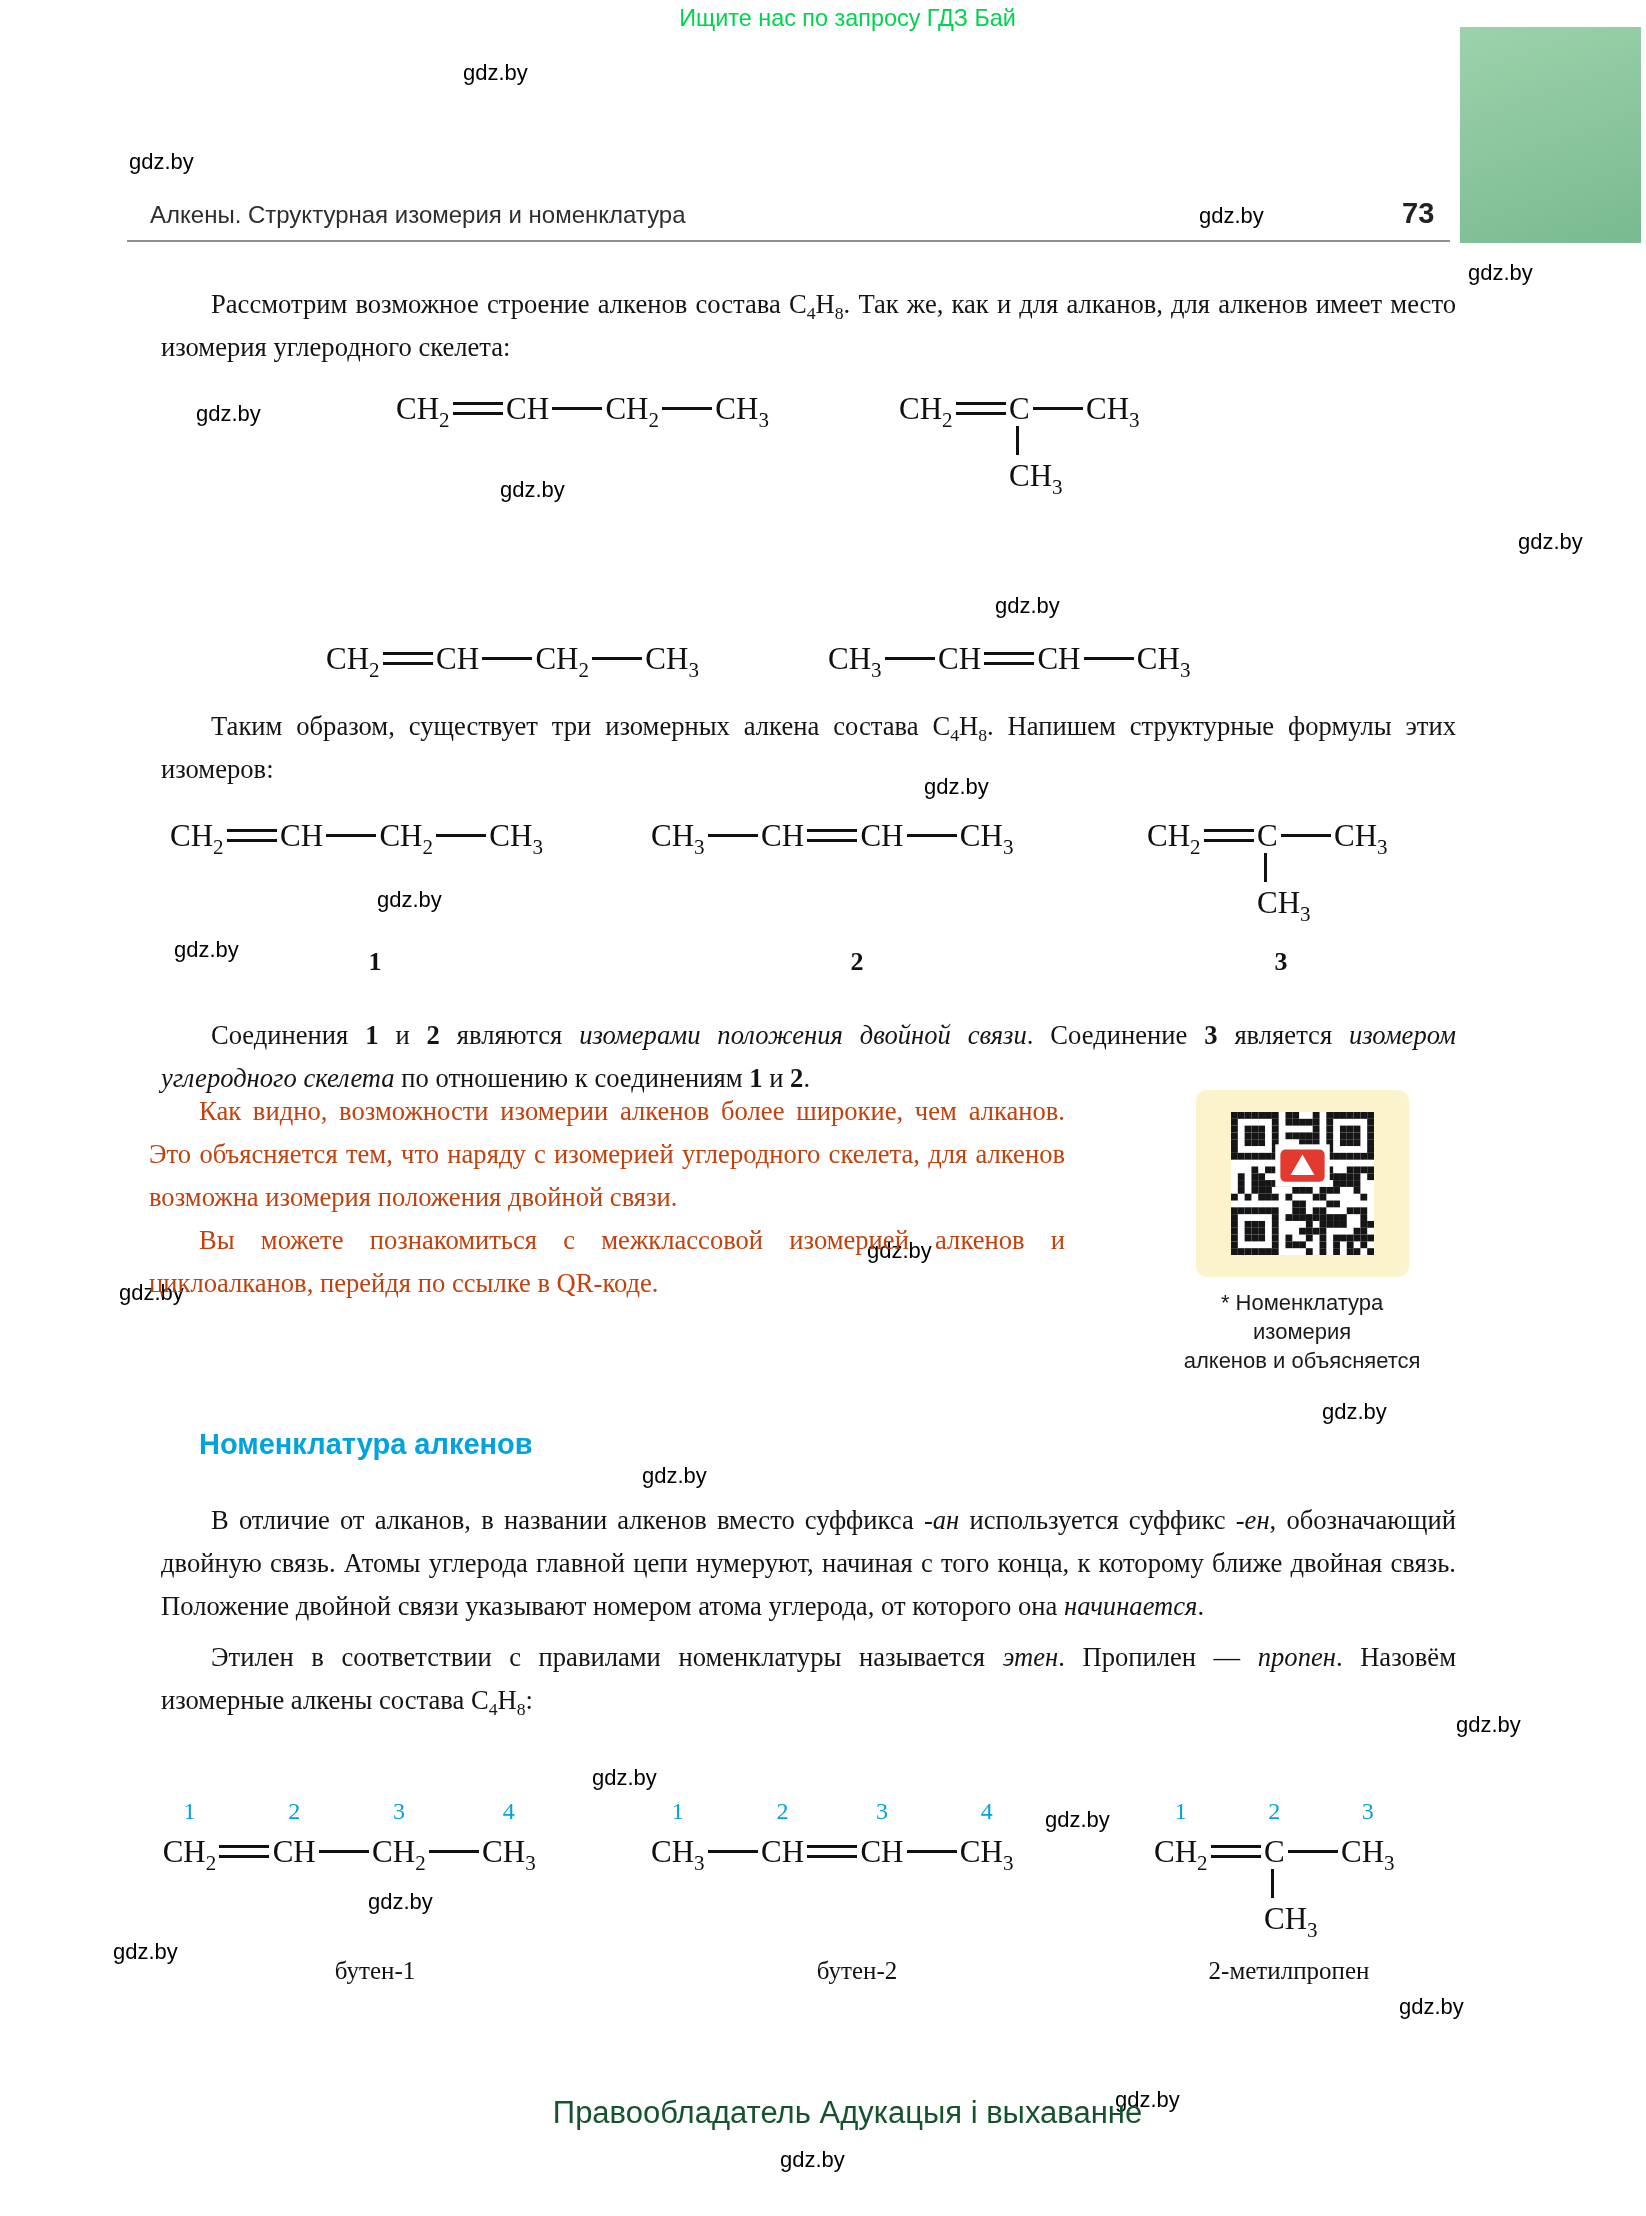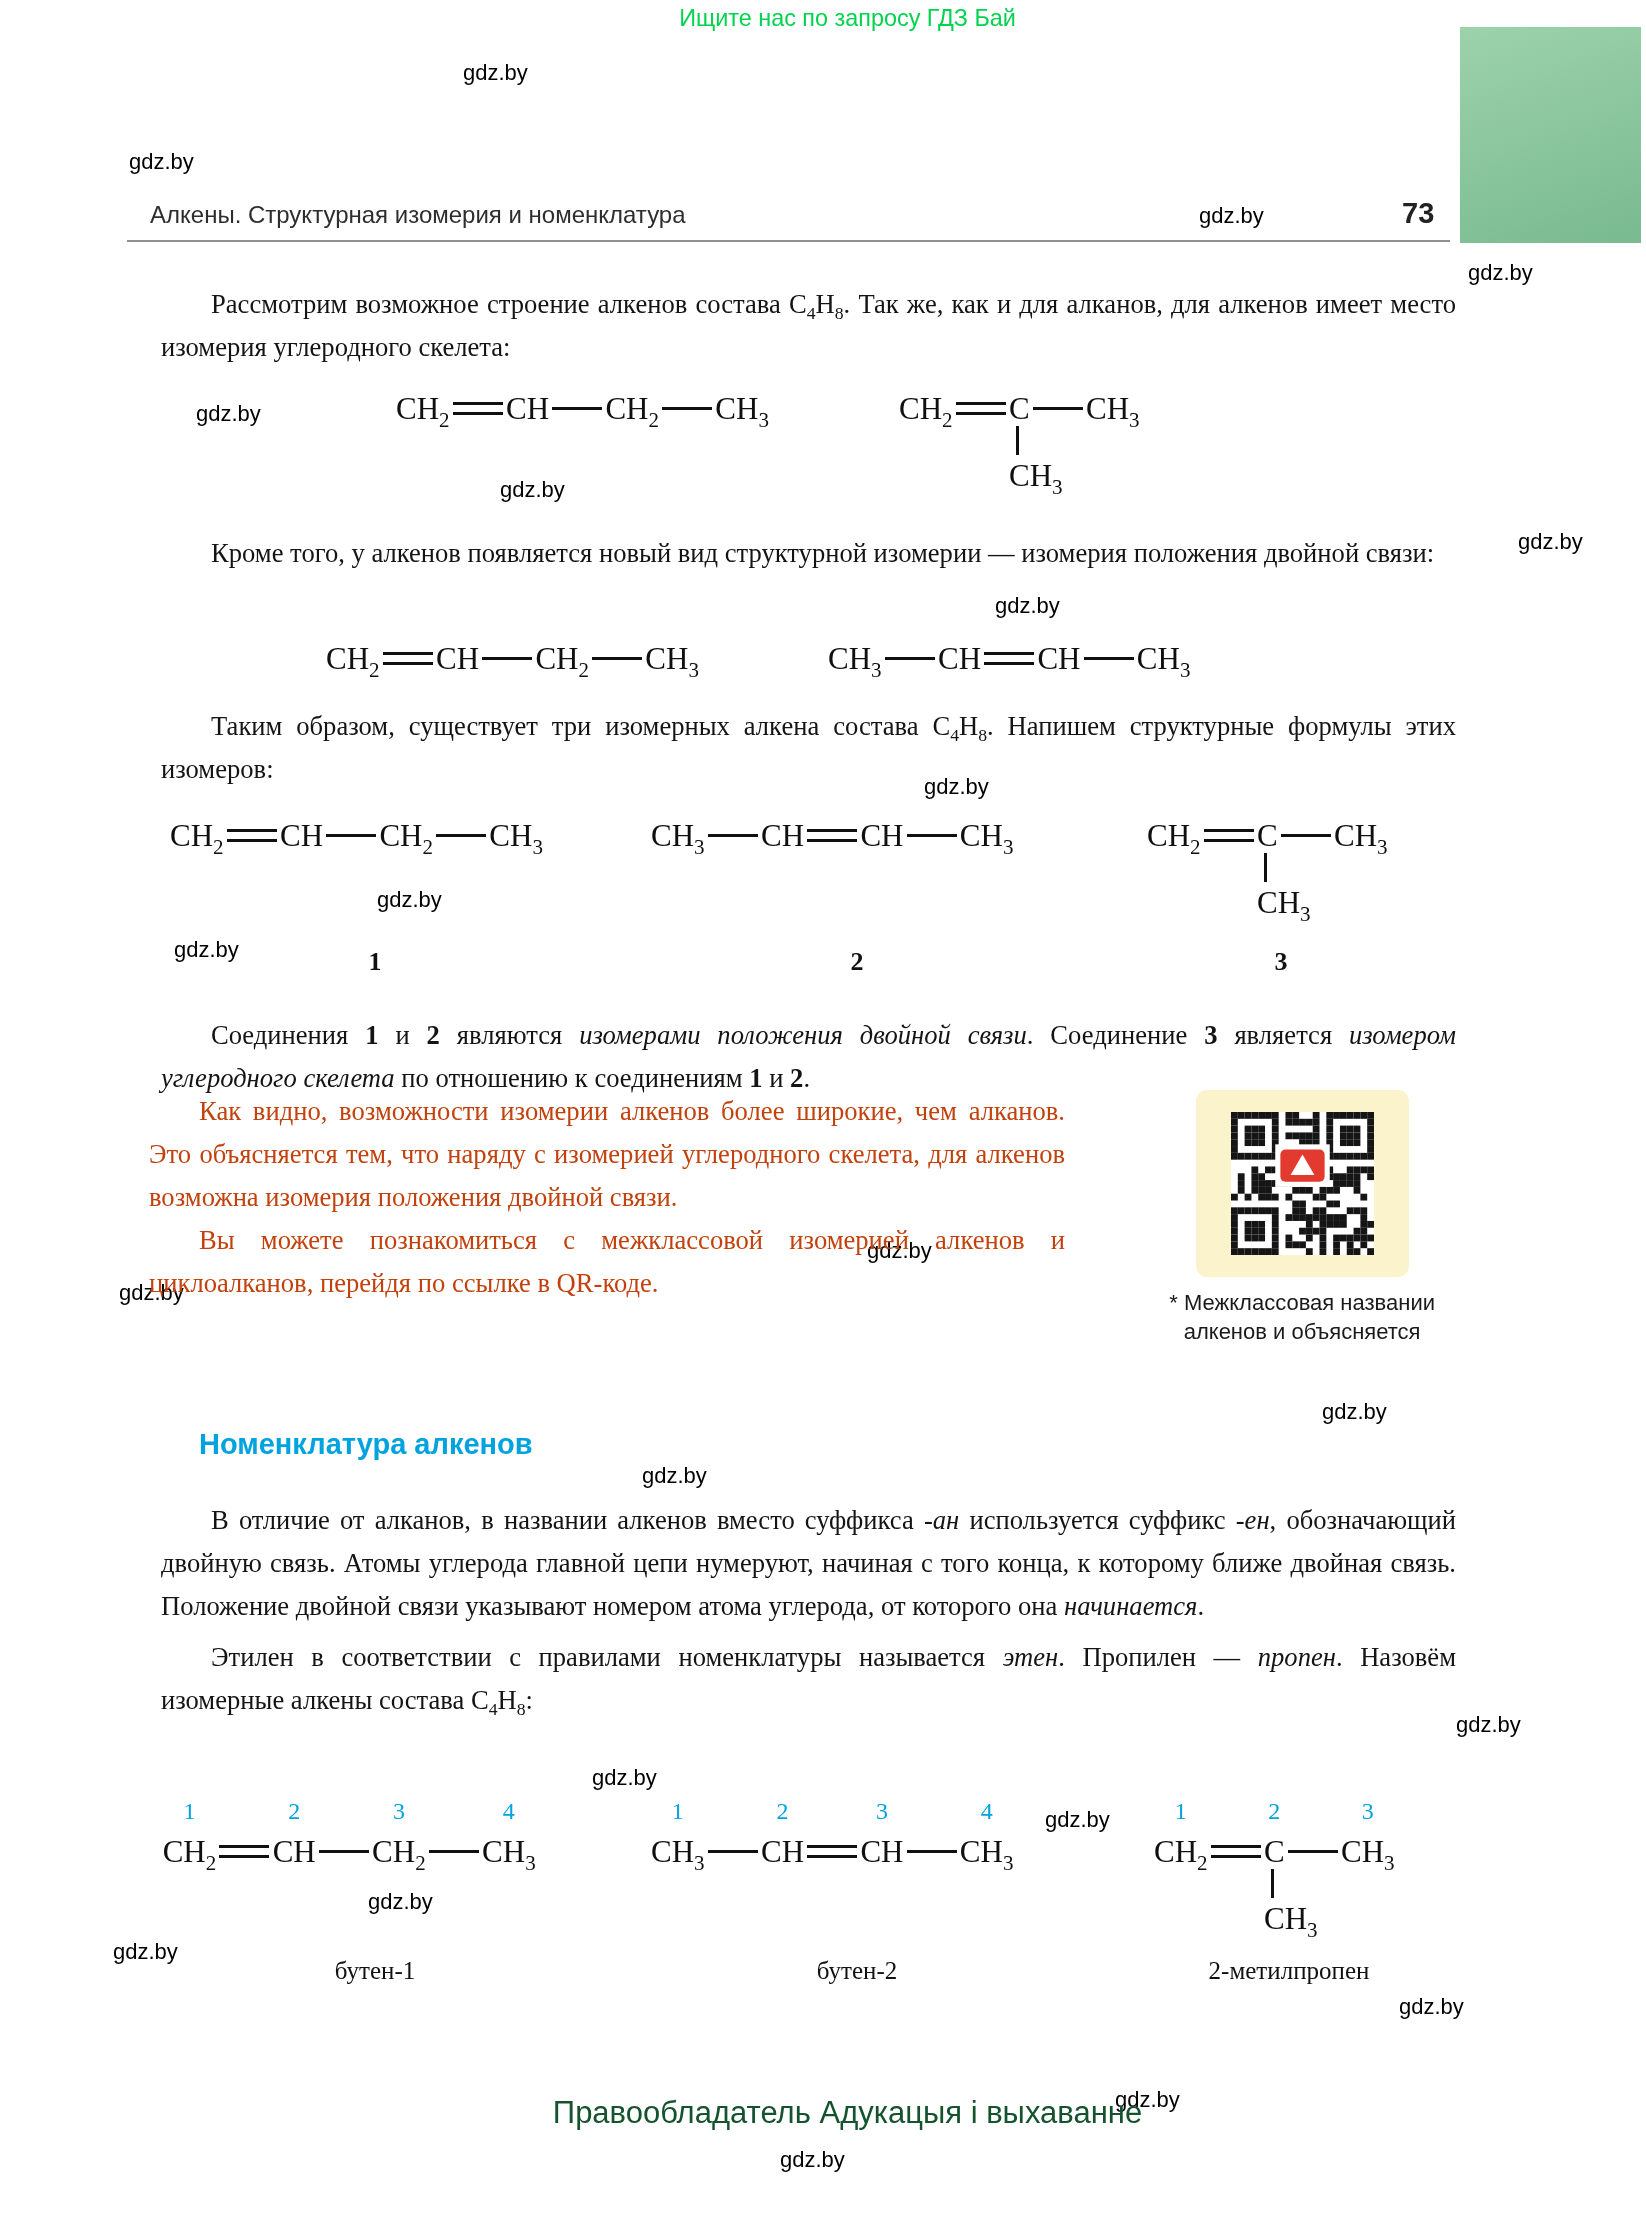--- a/index.html
+++ b/index.html
@@ -96,21 +96,20 @@
   <p class="body" style="top:271px"><span>Рассмотрим возможное строение алкенов состава C</span><sub>4</sub><span>H</span><sub>8</sub><span>. Так же, как и для алканов, для алкенов имеет место изомерия углеродного скелета:</span></p>
 
   <div class="frow" style="top:379px;height:145px">
     <span class="fpos formula" style="left:247px;top:12px"><span class="atom"><span>CH</span><sub>2</sub></span><span class="bond double"></span><span class="atom"><span>CH</span></span><span class="bond single"></span><span class="atom"><span>CH</span><sub>2</sub></span><span class="bond single"></span><span class="atom"><span>CH</span><sub>3</sub></span></span>
     <span class="fpos formula" style="left:750px;top:12px"><span class="atom"><span>CH</span><sub>2</sub></span><span class="bond double"></span><span class="atom"><span>C</span><span class="branch">
             <span class="vbond"></span>
             <span class="branch-text"><span>CH</span><sub>3</sub></span>
           </span></span><span class="bond single"></span><span class="atom"><span>CH</span><sub>3</sub></span></span>
   </div>
 
-  <p class="body" style="top:520px"><span>Кроме того, у алкенов появляется новый вид структурной изомерии — изомерия положения двойной связи:</span></p>
 
   <div class="frow" style="top:641px;height:48px">
     <span class="fpos formula" style="left:177px;top:0"><span class="atom"><span>CH</span><sub>2</sub></span><span class="bond double"></span><span class="atom"><span>CH</span></span><span class="bond single"></span><span class="atom"><span>CH</span><sub>2</sub></span><span class="bond single"></span><span class="atom"><span>CH</span><sub>3</sub></span></span>
     <span class="fpos formula" style="left:679px;top:0"><span class="atom"><span>CH</span><sub>3</sub></span><span class="bond single"></span><span class="atom"><span>CH</span></span><span class="bond double"></span><span class="atom"><span>CH</span></span><span class="bond single"></span><span class="atom"><span>CH</span><sub>3</sub></span></span>
   </div>
 
   <p class="body" style="top:693px"><span>Таким образом, существует три изомерных алкена состава C</span><sub>4</sub><span>H</span><sub>8</sub><span>. Напишем структурные формулы этих изомеров:</span></p>
 
   <div class="frow" style="top:806px;height:193px">
     <span class="fpos formula" style="left:21px;top:12px"><span class="atom"><span>CH</span><sub>2</sub></span><span class="bond double"></span><span class="atom"><span>CH</span></span><span class="bond single"></span><span class="atom"><span>CH</span><sub>2</sub></span><span class="bond single"></span><span class="atom"><span>CH</span><sub>3</sub></span></span>
@@ -370,21 +369,21 @@
               <rect x="136" y="160" width="8" height="8"></rect>
               <rect x="144" y="160" width="8" height="8"></rect>
               <rect x="160" y="160" width="8" height="8"></rect>
             </g>
             <rect x="52" y="38" width="64" height="50" fill="#ffffff"></rect>
             <rect x="58" y="44" width="52" height="38" rx="6" fill="#e23a2e"></rect>
             <path d="M70 74 L84 50 L98 74 Z" fill="#ffffff"></path>
           </svg>
       </div>
       <div class="qr-caption">
-        <span>* Межклассовая названии</span><br>
+        <span>* Номенклатура изомерия</span><br>
         <span>алкенов и объясняется</span>
       </div>
     </div>
     <p class="body-flow"><span>Как видно, возможности изомерии алкенов более широкие, чем алканов. Это объясняется тем, что наряду с изомерией углеродного скелета, для алкенов возможна изомерия положения двойной связи.</span></p>
     <p class="body-flow"><span>Вы можете познакомиться с межклассовой изомерией алкенов и циклоалканов, перейдя по ссылке в QR-коде.</span></p>
   </div>
 
   <div class="sec-head">Номенклатура алкенов</div>
 
   <p class="body" style="top:1487px"><span>В отличие от алканов, в названии алкенов вместо суффикса </span><span style="font-style: italic;">-ан</span><span> используется суффикс </span><span style="font-style: italic;">-ен</span><span>, обозначающий двойную связь. Атомы углерода главной цепи нумеруют, начиная с того конца, к которому ближе двойная связь. Положение двойной связи указывают номером атома углерода, от которого она </span><span style="font-style: italic;">начинается</span><span>.</span></p>

